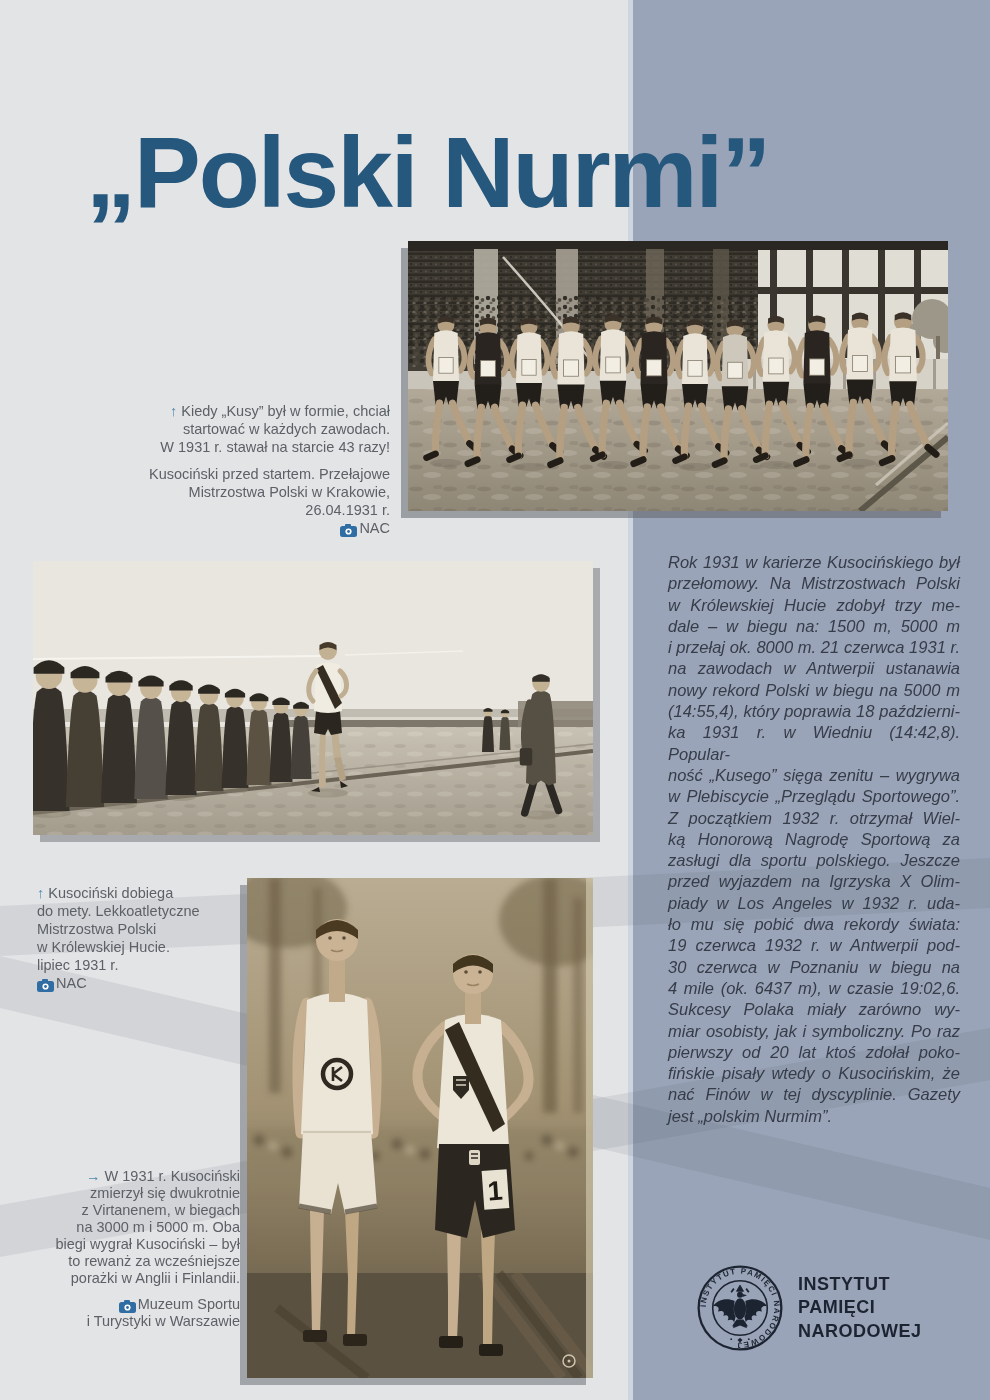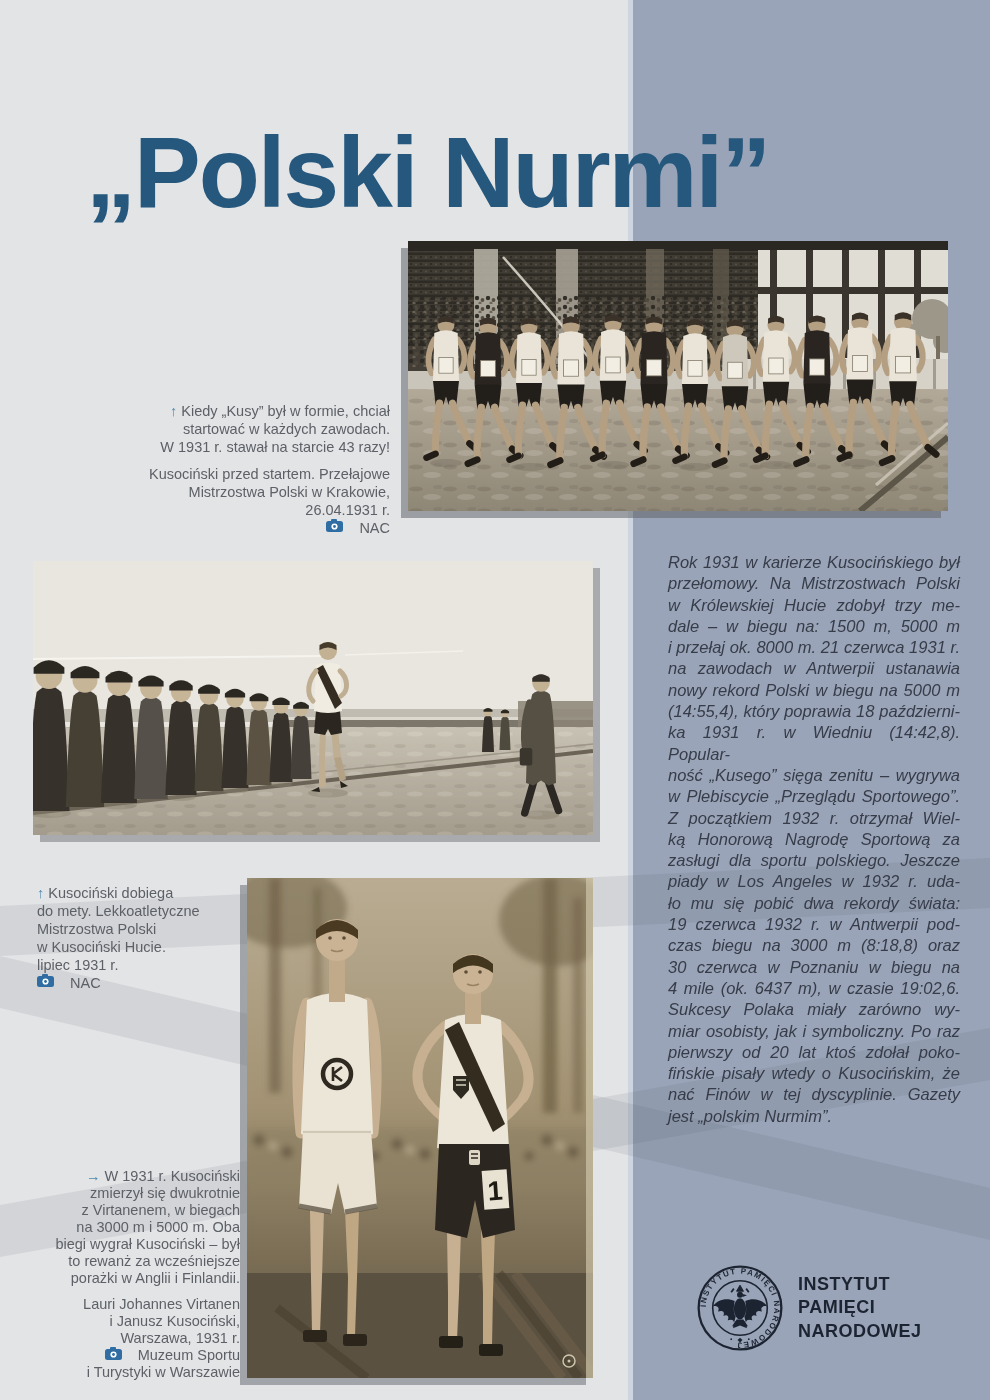--- a/index.html
+++ b/index.html
@@ -14,21 +14,21 @@
   .photo svg{display:block;width:100%;height:100%;}
   .photo1{left:408px;top:241px;width:540px;height:270px;box-shadow:-7px 7px 0 rgba(96,100,106,.55);}
   .photo2{left:33px;top:561px;width:560px;height:274px;box-shadow:7px 7px 0 rgba(96,100,106,.45);}
   .photo3{left:247px;top:878px;width:346px;height:500px;box-shadow:-7px 7px 0 rgba(96,100,106,.5);}
   .caption{position:absolute;color:var(--caption-text,#5d6167);font-size:14.5px;line-height:18px;}
   .cap1{left:118px;top:402px;width:272px;text-align:right;}
   .cap2{left:37px;top:884px;width:200px;text-align:left;}
   .cap3{left:28px;top:1168px;width:212px;text-align:right;line-height:17px;}
   .arrow{color:var(--arrow,#4b87ae);font-weight:bold;}
   .cap-gap{height:9px;}
-  .credit-row{display:flex;align-items:flex-start;gap:16px;}
+  .credit-row{display:flex;align-items:flex-end;gap:2px;}
   .cap1 .credit-row,.cap3 .credit-row{justify-content:flex-end;}
   .cam{flex:0 0 auto;display:inline-block;}
   .article{position:absolute;left:668px;top:552px;width:292px;color:var(--body-text,#363c48);
            font-size:16.5px;line-height:21.3px;font-style:italic;}
   .article .line{text-align:justify;text-align-last:justify;}
   .article .line:last-child{text-align-last:left;}
   .logo{position:absolute;left:696px;top:1264px;display:flex;align-items:center;gap:14px;}
   .logo-text{font-weight:bold;font-size:18px;line-height:23.5px;letter-spacing:.5px;
              color:var(--logo,#1c2431);}
 </style>
@@ -248,21 +248,21 @@
   </div>
 
   <div class="caption cap2">
     <div>
       <span class="arrow">↑</span>
       <span>Kusociński dobiega</span>
     </div>
     <div>
         <div class="line">do mety. Lekkoatletyczne</div>
         <div class="line">Mistrzostwa Polski</div>
-        <div class="line">w Kusociński Hucie.</div>
+        <div class="line">w Królewskiej Hucie.</div>
         <div class="line">lipiec 1931 r.</div>
       </div>
     <div class="credit-row">
       <svg class="cam" width="17" height="13" viewBox="0 0 17 13">
         <rect x="0" y="2" width="17" height="11" rx="2.5" fill="var(--camera,#2f6da3)"></rect>
         <rect x="5" y="0" width="6" height="4" rx="1" fill="var(--camera,#2f6da3)"></rect>
         <circle cx="8.5" cy="7.5" r="3.1" fill="#ffffff"></circle>
         <circle cx="8.5" cy="7.5" r="1.4" fill="var(--camera,#2f6da3)"></circle>
       </svg>
       <span>NAC</span>
@@ -380,25 +380,20 @@
     </div>
     <div>
         <div class="line">zmierzył się dwukrotnie</div>
         <div class="line">z Virtanenem, w biegach</div>
         <div class="line">na 3000 m i 5000 m. Oba</div>
         <div class="line">biegi wygrał Kusociński – był</div>
         <div class="line">to rewanż za wcześniejsze</div>
         <div class="line">porażki w Anglii i Finlandii.</div>
       </div>
     <div class="cap-gap"></div>
-    <div>
-        <div class="line">Lauri Johannes Virtanen</div>
-        <div class="line">i Janusz Kusociński,</div>
-        <div class="line">Warszawa, 1931 r.</div>
-      </div>
     <div class="credit-row">
       <svg class="cam" width="17" height="13" viewBox="0 0 17 13">
         <rect x="0" y="2" width="17" height="11" rx="2.5" fill="var(--camera,#2f6da3)"></rect>
         <rect x="5" y="0" width="6" height="4" rx="1" fill="var(--camera,#2f6da3)"></rect>
         <circle cx="8.5" cy="7.5" r="3.1" fill="#ffffff"></circle>
         <circle cx="8.5" cy="7.5" r="1.4" fill="var(--camera,#2f6da3)"></circle>
       </svg>
       <span>Muzeum Sportu</span>
     </div>
     <div>
@@ -414,24 +409,24 @@
       <div class="line">i przełaj ok. 8000 m. 21 czerwca 1931 r.</div>
       <div class="line">na zawodach w Antwerpii ustanawia</div>
       <div class="line">nowy rekord Polski w biegu na 5000 m</div>
       <div class="line">(14:55,4), który poprawia 18 październi-</div>
       <div class="line">ka 1931 r. w Wiedniu (14:42,8). Popular-</div>
       <div class="line">ność „Kusego” sięga zenitu – wygrywa</div>
       <div class="line">w Plebiscycie „Przeglądu Sportowego”.</div>
       <div class="line">Z początkiem 1932 r. otrzymał Wiel-</div>
       <div class="line">ką Honorową Nagrodę Sportową za</div>
       <div class="line">zasługi dla sportu polskiego. Jeszcze</div>
+      <div class="line">przed wyjazdem na Igrzyska X Olim-</div>
       <div class="line">piady w Los Angeles w 1932 r. uda-</div>
       <div class="line">ło mu się pobić dwa rekordy świata:</div>
       <div class="line">19 czerwca 1932 r. w Antwerpii pod-</div>
-      <div class="line">czas biegu na 3000 m (8:18,8) oraz</div>
       <div class="line">30 czerwca w Poznaniu w biegu na</div>
       <div class="line">4 mile (ok. 6437 m), w czasie 19:02,6.</div>
       <div class="line">Sukcesy Polaka miały zarówno wy-</div>
       <div class="line">miar osobisty, jak i symboliczny. Po raz</div>
       <div class="line">pierwszy od 20 lat ktoś zdołał poko-</div>
       <div class="line">fińskie pisały wtedy o Kusocińskim, że</div>
       <div class="line">nać Finów w tej dyscyplinie. Gazety</div>
       <div class="line">jest „polskim Nurmim”.</div>
     </div>
 

